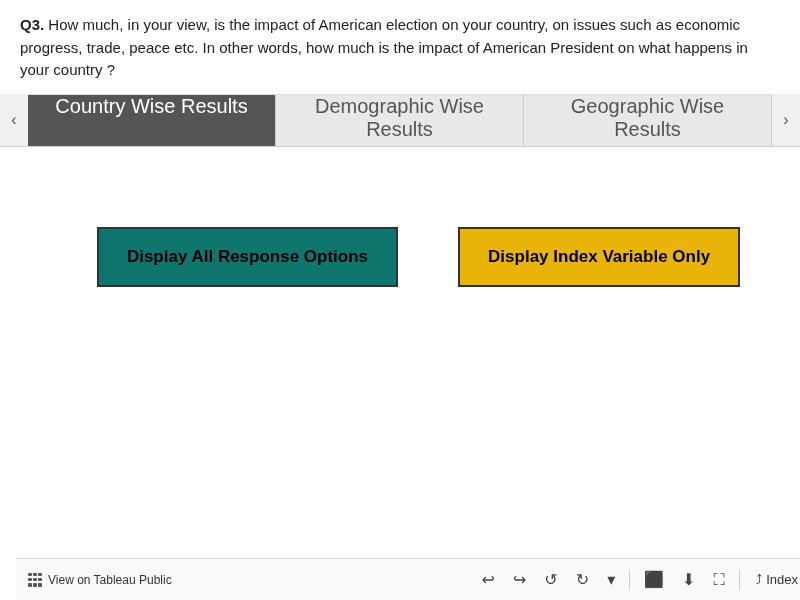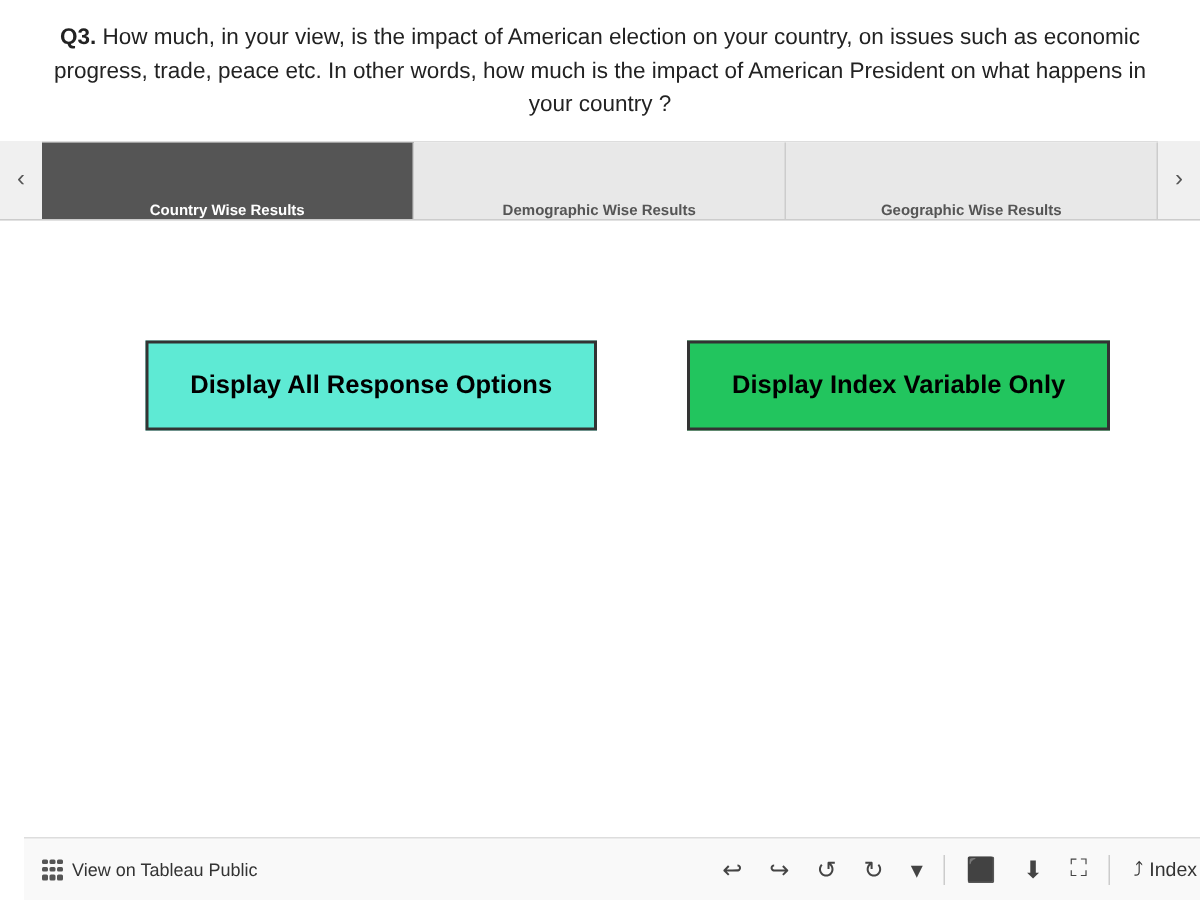--- a/index.html
+++ b/index.html
@@ -8,21 +8,21 @@
       height: 600px;
       font-family: Arial, sans-serif;
       background: #fff;
       overflow: hidden;
       position: relative;
     }
 
     
     .question-area {
       padding: 14px 20px 12px 20px;
-      text-align: center;
+      text-align: left;
       border-bottom: 1px solid #ddd;
     }
     .question-text {
       font-size: 15px;
       line-height: 1.5;
       color: #222;
     }
     .question-text strong {
       font-weight: bold;
     }
@@ -51,25 +51,25 @@
       z-index: 2;
     }
     .tabs-list {
       display: flex;
       flex: 1;
       height: 100%;
     }
     .tab-item {
       flex: 1;
       display: flex;
-      align-items: flex-end;
+      align-items: flex-start;
       justify-content: center;
       padding: 0 12px;
-      font-size: 10px;
-      font-weight: 700;
+      font-size: 20px;
+      font-weight: 400;
       cursor: pointer;
       color: #555;
       background: #e8e8e8;
       border-right: 1px solid #ccc;
       text-align: center;
     }
     .tab-item.active {
       background: #555;
       color: #fff;
     }
@@ -87,27 +87,27 @@
     .display-button {
       border: 2px solid #333;
       padding: 18px 28px;
       font-size: 17px;
       font-weight: bold;
       cursor: pointer;
       min-width: 270px;
       text-align: center;
     }
     .btn-blue {
-      background: #5eead4;
+      background: #0f766e;
       border-color: #333;
       color: #000;
       margin-left: 37px;
     }
     .btn-yellow {
-      background: #22c55e;
+      background: #eab308;
       border-color: #333;
       color: #000;
     }
 
     
     .toolbar {
       position: absolute;
       bottom: 0;
       left: 16px;
       width: 100%;

